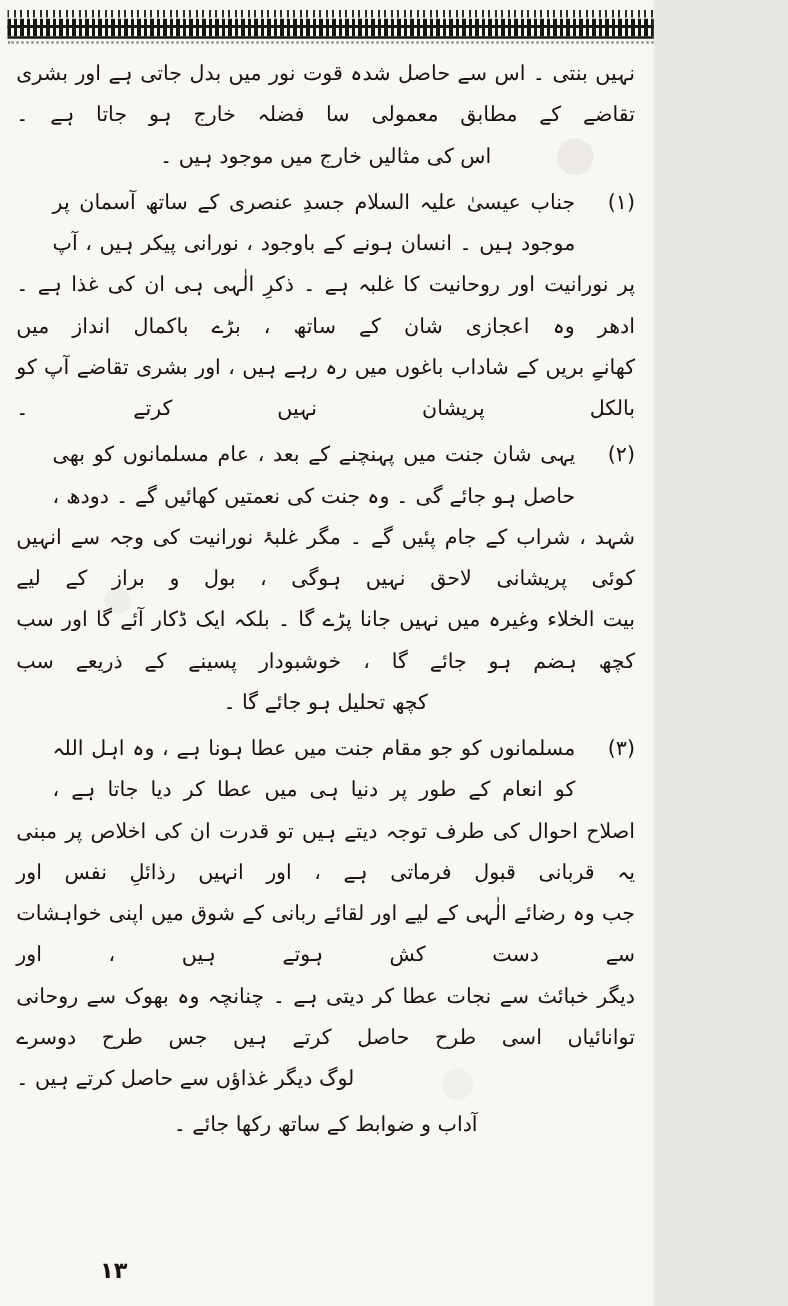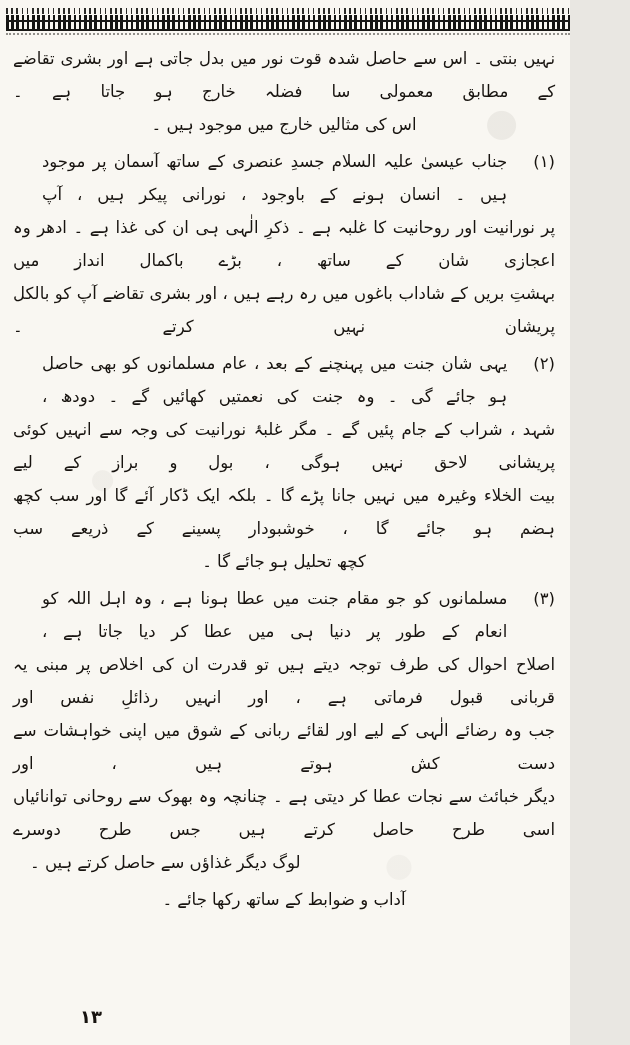--- a/index.html
+++ b/index.html
@@ -4,21 +4,21 @@
 <style>
   html,body{margin:0;padding:0;}
   body{
     width:630px;height:1045px;
     background:#e9e7e2;
     font-family:"DejaVu Sans",sans-serif;
     color:#17130f;
     overflow:hidden;
   }
   .page{
-    position:relative;width:570px;height:1045px;
+    position:relative;width:523px;height:1045px;
     background:#f9f7f2;
     background-image:
       radial-gradient(circle at 88% 12%, rgba(120,115,105,.10) 0 14px, transparent 15px),
       radial-gradient(circle at 18% 46%, rgba(120,115,105,.07) 0 10px, transparent 11px),
       radial-gradient(circle at 70% 83%, rgba(120,115,105,.06) 0 12px, transparent 13px);
   }
   
   .ornament{position:absolute;top:8px;left:6px;right:0;}
   .orn-row1{height:6px;
     background:repeating-linear-gradient(90deg,#2b2b28 0 1.6px,transparent 1.6px 5.2px);}
@@ -31,21 +31,21 @@
   
   .text{
     position:absolute;top:42px;right:15px;left:13px;
     direction:rtl;
     font-size:16.5px;line-height:33px;
     text-align:right;
   }
   .para{margin:0 0 4px 0;}
   .ln{text-align:justify;text-align-last:justify;white-space:normal;}
   .ln-center{text-align:right;text-align-last:center;}
-  .ln-left{text-align:left;text-align-last:left;margin-left:17px;}
+  .ln-left{text-align:left;text-align-last:left;}
   .first-flex{display:flex;align-items:baseline;}
   .marker{flex:0 0 auto;padding-left:26px;letter-spacing:1px;}
   .fill{flex:1 1 auto;text-align:justify;text-align-last:justify;margin-left:29px;}
   .indent{padding-right:64px;}
   
   .pagenum{
     position:absolute;left:80px;top:1006px;
     font-size:18px;font-weight:bold;letter-spacing:1px;
   }
 </style>
@@ -66,21 +66,21 @@
       <div class="ln">نہیں بنتی ۔ اس سے حاصل شدہ قوت نور میں بدل جاتی ہے اور بشری تقاضے کے مطابق معمولی سا فضلہ خارج ہو جاتا ہے ۔</div>
       <div class="ln-center">اس کی مثالیں خارج میں موجود ہیں ۔</div>
     </div>
 
     <div class="para">
       <div class="first-flex">
         <span class="marker">(۱)</span>
         <span class="fill">جناب عیسیٰ علیہ السلام جسدِ عنصری کے ساتھ آسمان پر موجود ہیں ۔ انسان ہونے کے باوجود ، نورانی پیکر ہیں ، آپ</span>
       </div>
       <div class="ln">پر نورانیت اور روحانیت کا غلبہ ہے ۔ ذکرِ الٰہی ہی ان کی غذا ہے ۔ ادھر وہ اعجازی شان کے ساتھ ، بڑے باکمال انداز میں</div>
-      <div class="ln">بہشتِ بریں کے شاداب باغوں میں رہ رہے ہیں ، اور بشری تقاضے آپ کو بالکل پریشان نہیں کرتے ۔</div>
+      <div class="ln">کھانےِ بریں کے شاداب باغوں میں رہ رہے ہیں ، اور بشری تقاضے آپ کو بالکل پریشان نہیں کرتے ۔</div>
     </div>
 
     <div class="para">
       <div class="first-flex">
         <span class="marker">(۲)</span>
         <span class="fill">یہی شان جنت میں پہنچنے کے بعد ، عام مسلمانوں کو بھی حاصل ہو جائے گی ۔ وہ جنت کی نعمتیں کھائیں گے ۔ دودھ ،</span>
       </div>
       <div class="ln">شہد ، شراب کے جام پئیں گے ۔ مگر غلبۂ نورانیت کی وجہ سے انہیں کوئی پریشانی لاحق نہیں ہوگی ، بول و براز کے لیے</div>
       <div class="ln">بیت الخلاء وغیرہ میں نہیں جانا پڑے گا ۔ بلکہ ایک ڈکار آئے گا اور سب کچھ ہضم ہو جائے گا ، خوشبودار پسینے کے ذریعے سب</div>
       <div class="ln-center">کچھ تحلیل ہو جائے گا ۔</div>

